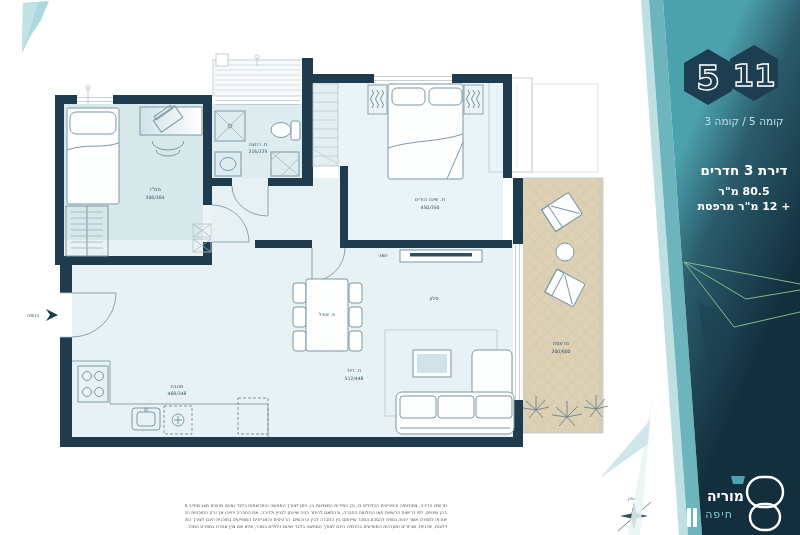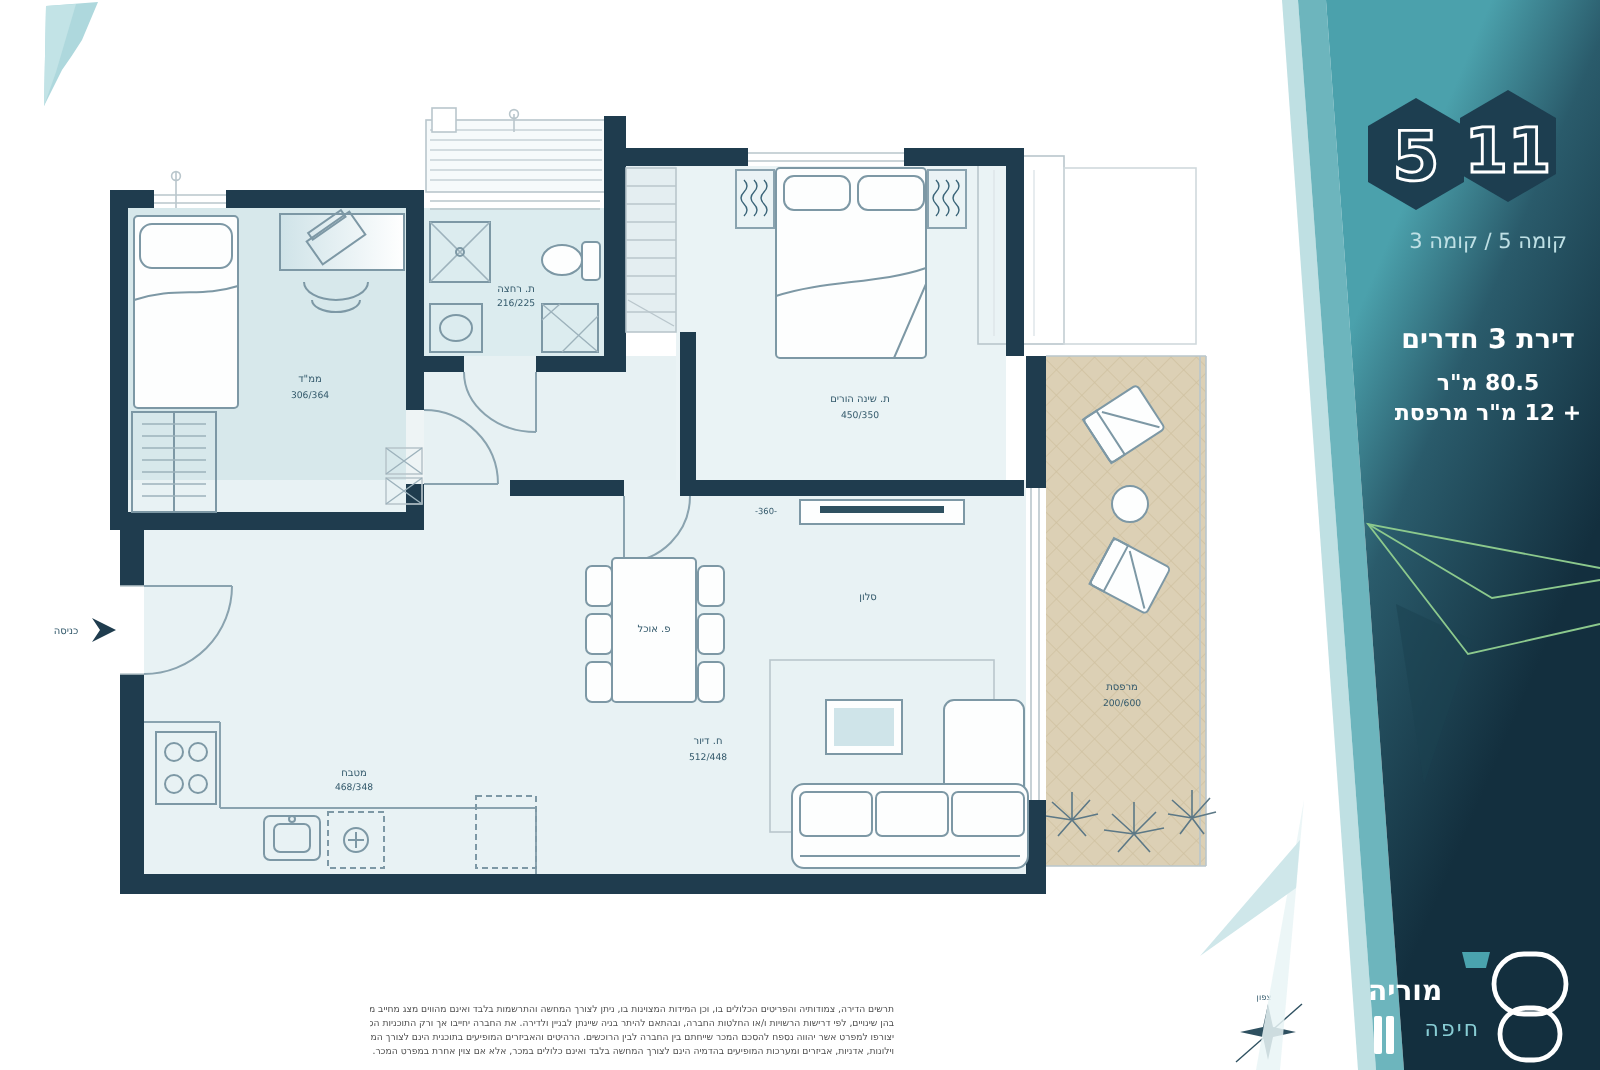--- a/index.html
+++ b/index.html
@@ -4,22 +4,22 @@
 <style>
   html,body{margin:0;padding:0;background:#fff;}
   .stage{position:relative;width:800px;height:535px;background:#fff;overflow:hidden;
          font-family:"DejaVu Sans",sans-serif;}
   .stage svg{position:absolute;left:0;top:0;}
   .ov{position:absolute;direction:rtl;unicode-bidi:plaintext;}
   .floorline{left:682px;top:115px;width:124px;text-align:center;font-size:10.5px;color:#bfe0e5;}
   .apt-title{left:674px;top:162px;width:140px;text-align:center;font-size:13.5px;font-weight:bold;color:#ffffff;}
   .apt-area{left:694px;top:185px;width:100px;text-align:center;font-size:11px;font-weight:bold;color:#ffffff;}
   .apt-balc{left:674px;top:200px;width:140px;text-align:center;font-size:11px;font-weight:bold;color:#ffffff;}
-  .logo-name{left:684px;top:488px;width:60px;text-align:left;font-size:14px;font-weight:bold;color:#ffffff;}
-  .logo-city{left:698px;top:508px;width:42px;text-align:right;font-size:11px;color:#88cdd4;letter-spacing:1px;}
+  .logo-name{left:684px;top:488px;width:60px;text-align:right;font-size:14px;font-weight:bold;color:#ffffff;}
+  .logo-city{left:698px;top:508px;width:42px;text-align:center;font-size:11px;color:#88cdd4;letter-spacing:1px;}
   .disc{left:185px;top:502px;width:262px;font-size:4.6px;line-height:7px;color:#4f4f4f;text-align:right;}
   .disc div{white-space:nowrap;overflow:hidden;}
   
   .lbl{font-family:"DejaVu Sans",sans-serif;font-size:5px;font-weight:500;fill:#33596b;text-anchor:middle;}
   .dim{font-family:"DejaVu Sans",sans-serif;font-size:4.6px;fill:#33596b;text-anchor:middle;}
   .tiny{font-family:"DejaVu Sans",sans-serif;font-size:4.2px;fill:#33596b;text-anchor:middle;}
   .hexnum{font-family:"DejaVu Sans",sans-serif;font-weight:bold;fill:none;stroke:#ffffff;stroke-width:1.4px;text-anchor:middle;}
   .wall{fill:#1f3c4e;}
   .thin{stroke:#8aa3af;stroke-width:1;fill:none;}
   .thin2{stroke:#b9c6cc;stroke-width:.8;fill:none;}

